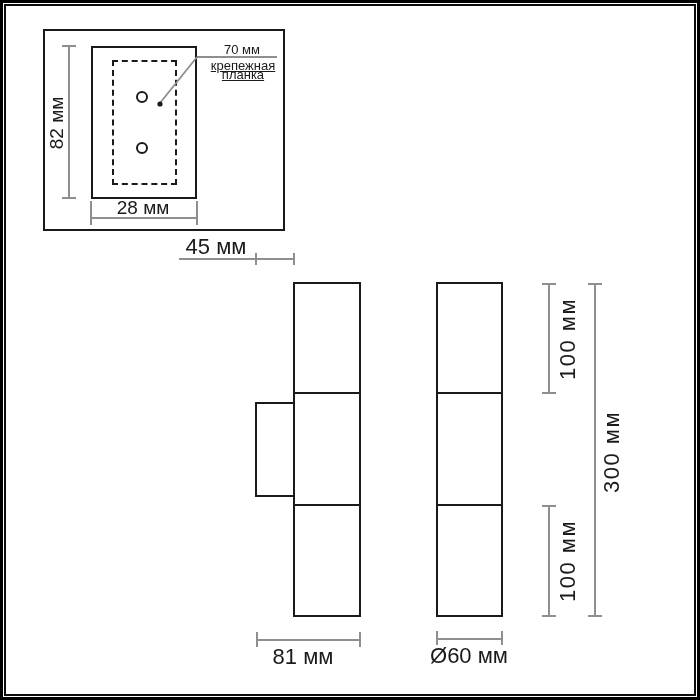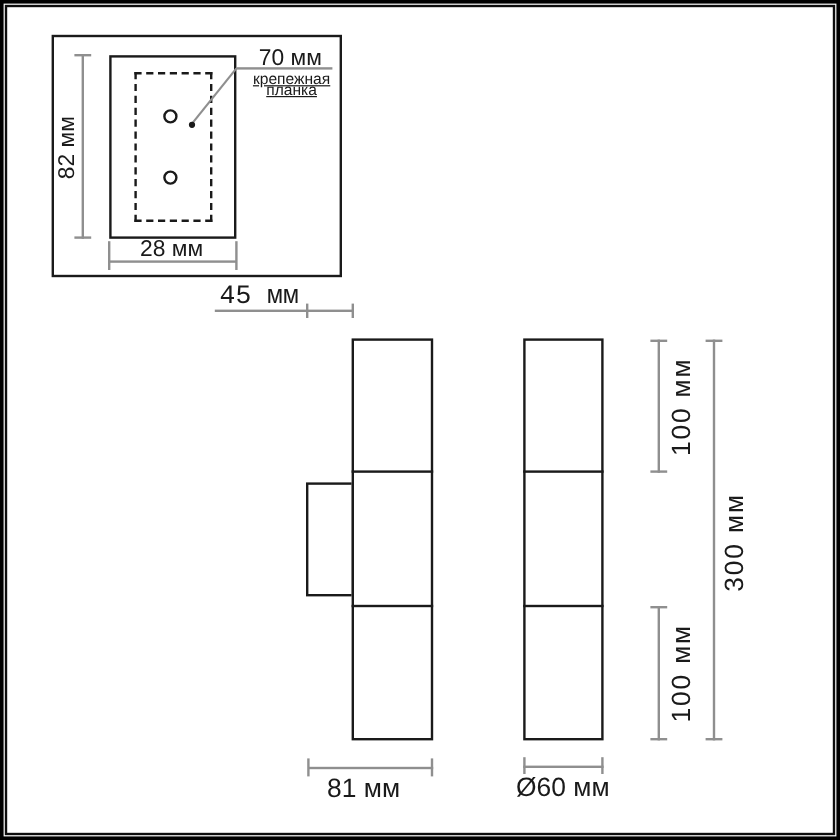--- a/index.html
+++ b/index.html
@@ -17,21 +17,21 @@
   .box { position:absolute; border:2px solid #1a1a1a; background:#fff; }
   .box-thin { position:absolute; border:2px solid #1a1a1a; background:transparent; }
   .dashed { position:absolute; border:2px dashed #1a1a1a; background:transparent; }
   .hole { position:absolute; width:12px; height:12px; border:2px solid #1a1a1a; border-radius:50%; background:#fff; }
 
   .htext { position:absolute; transform:translate(-50%,-50%); white-space:nowrap;
            font-size:22px; color:#1a1a1a; }
   .vtext { position:absolute; transform:translate(-50%,-50%) rotate(-90deg); white-space:nowrap;
            font-size:22px; letter-spacing:1.5px; color:#1a1a1a; }
   .t19 { font-size:19px; letter-spacing:0; }
-  .t14 { font-size:19px; }
+  .t14 { font-size:13px; }
   .callout { position:absolute; transform:translate(-50%,-50%); text-align:center;
              font-size:13px; line-height:9px; white-space:nowrap; color:#1a1a1a; }
   svg.leader { position:absolute; overflow:visible; }
 </style>
 </head>
 <body>
 
 <div class="stage">
 
   <div class="frame-outer"></div>
@@ -63,21 +63,21 @@
   </div>
   <div class="abs dim" style="left:197px; top:56px; width:80px; height:2px;"></div>
   <svg class="leader" style="left:150px; top:48px; width:60px; height:62px;" viewBox="150 48 60 62">
     <line x1="197" y1="57" x2="160" y2="103" stroke="#8f8f8f" stroke-width="1.8"></line>
     <circle cx="160" cy="104" r="2.6" fill="#1a1a1a"></circle>
   </svg>
 
   <div class="abs dim" style="left:179px; top:258px; width:116px; height:2px;"></div>
   <div class="abs dim" style="left:255px; top:253px; width:2px; height:12px;"></div>
   <div class="abs dim" style="left:293px; top:253px; width:2px; height:12px;"></div>
-  <div class="htext" style="left:216px; top:247px;font-family:Liberation Mono, monospace;">45 мм</div>
+  <div class="htext" style="left:216px; top:247px;">45 мм</div>
 
   <div class="box" style="left:255px; top:402px; width:40px; height:95px;"></div>
   <div class="box" style="left:293px; top:282px; width:68px; height:335px;"></div>
   <div class="abs stroke" style="left:293px; top:392px; width:68px; height:2px;"></div>
   <div class="abs stroke" style="left:293px; top:504px; width:68px; height:2px;"></div>
 
   <div class="abs dim" style="left:257px; top:639px; width:104px; height:2px;"></div>
   <div class="abs dim" style="left:256px; top:632px; width:2px; height:15px;"></div>
   <div class="abs dim" style="left:359px; top:632px; width:2px; height:15px;"></div>
   <div class="htext" style="left:303px; top:657px;">81 мм</div>

